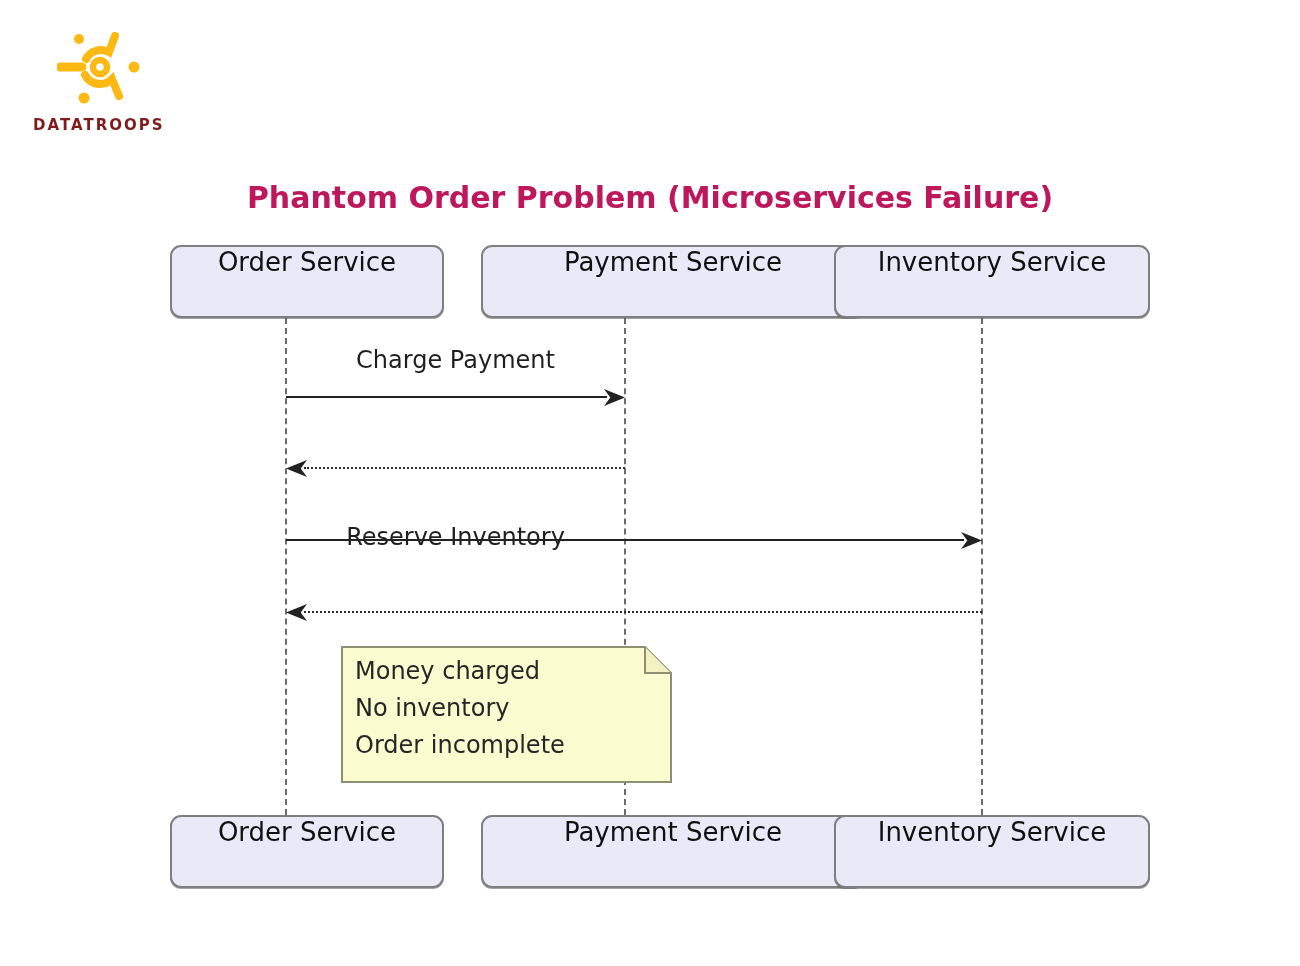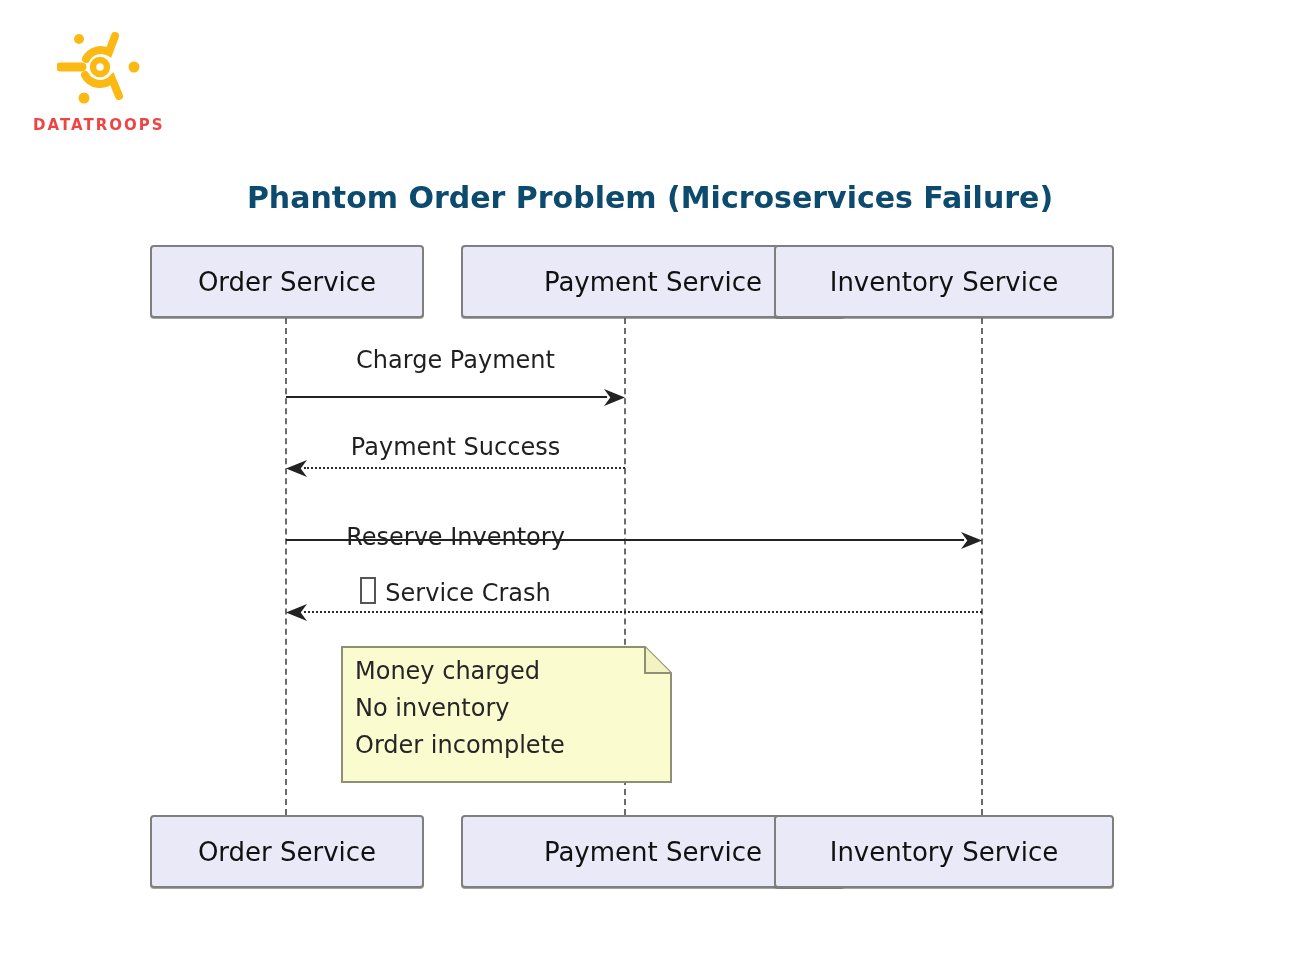--- a/index.html
+++ b/index.html
@@ -6,52 +6,53 @@
   #canvas{
     position:relative;width:1300px;height:966px;background:#ffffff;overflow:hidden;
     font-family:"DejaVu Sans","Liberation Sans",sans-serif;color:#1a1a1a;
   }
 
   
   .brand{position:absolute;left:33px;top:22px;width:150px;}
   .brand-icon{position:absolute;left:24px;top:6px;}
   .brand-name{
     position:absolute;left:0;top:94px;width:160px;
-    font-size:15px;font-weight:bold;letter-spacing:2px;color:#ef4444;
+    font-size:15px;font-weight:bold;letter-spacing:2px;color:#7f1d1d;
     font-family:"DejaVu Sans","Liberation Sans",sans-serif;
   }
 
   
   .diagram-title{
     position:absolute;left:0;top:180px;width:1300px;text-align:center;
-    font-size:30px;font-weight:bold;color:#0c4a6e;
+    font-size:30px;font-weight:bold;color:#be185d;
   }
 
   
   .lifeline{
     position:absolute;top:318px;height:497px;width:0;
     border-left:2px dashed #6b6b6b;
   }
   .lifeline.order{left:285px;}
   .lifeline.payment{left:624px;}
   .lifeline.inventory{left:981px;}
 
   
   .actor{
     position:absolute;height:73px;box-sizing:border-box;
-    background:#e9e9f8;border:2px solid #7f7f7f;border-radius:4px;
-    display:flex;align-items:center;justify-content:center;
+    background:#e9e9f8;border:2px solid #7f7f7f;border-radius:11px;
+    display:flex;justify-content:center;
     font-size:26px;color:#111;
     box-shadow:0 1px 0 rgba(90,90,90,.55);
+    margin-left:20px;
   }
   .actor.top{top:245px;}
   .actor.bottom{top:815px;}
   .actor.a-order{left:150px;width:274px;}
   .actor.a-payment{left:461px;width:384px;}
-  .actor.a-inventory{left:774px;width:340px;}
+  .actor.a-inventory{left:814px;width:316px;}
 
   
   .msg-label{
     position:absolute;left:286px;width:339px;text-align:center;
     font-size:24px;color:#1f1f1f;white-space:nowrap;
   }
   .msg-line{position:absolute;height:0;}
   .msg-line.solid{border-top:2px solid #222;}
   .msg-line.dotted{border-top:2px dotted #2b2b2b;}
   .arrow-head{position:absolute;width:21px;height:17px;background:#222;}
@@ -109,31 +110,27 @@
     <span>Payment Service</span>
   </div>
   <div class="actor top a-inventory">
     <span>Inventory Service</span>
   </div>
 
   <div class="msg-label" style="top:346px">Charge Payment</div>
   <div class="msg-line solid" style="left:286px;top:396px;width:321px"></div>
   <div class="arrow-head right" style="left:604px;top:389px"></div>
 
-  <div class="msg-label" style="top:433px">Payment Success</div>
   <div class="msg-line dotted" style="left:304px;top:467px;width:321px"></div>
   <div class="arrow-head left" style="left:286px;top:460px"></div>
 
   <div class="msg-label" style="top:523px">Reserve Inventory</div>
   <div class="msg-line solid" style="left:286px;top:539px;width:678px"></div>
   <div class="arrow-head right" style="left:961px;top:532px"></div>
 
-  <div class="msg-label" style="top:577px">
-    <span class="tofu"></span><span>Service Crash</span>
-  </div>
   <div class="msg-line dotted" style="left:304px;top:611px;width:678px"></div>
   <div class="arrow-head left" style="left:286px;top:604px"></div>
 
   <div class="note-wrap">
     <svg width="332" height="138" viewBox="0 0 332 138">
       <path d="M1,1 H304 L330,27 V136 H1 Z" fill="#FBFBD0" stroke="#8F8F73" stroke-width="2"></path>
       <path d="M304,1 V27 H330" fill="#F3F3C2" stroke="#8F8F73" stroke-width="2"></path>
     </svg>
     <div class="note-text">
       <div>Money charged</div>

